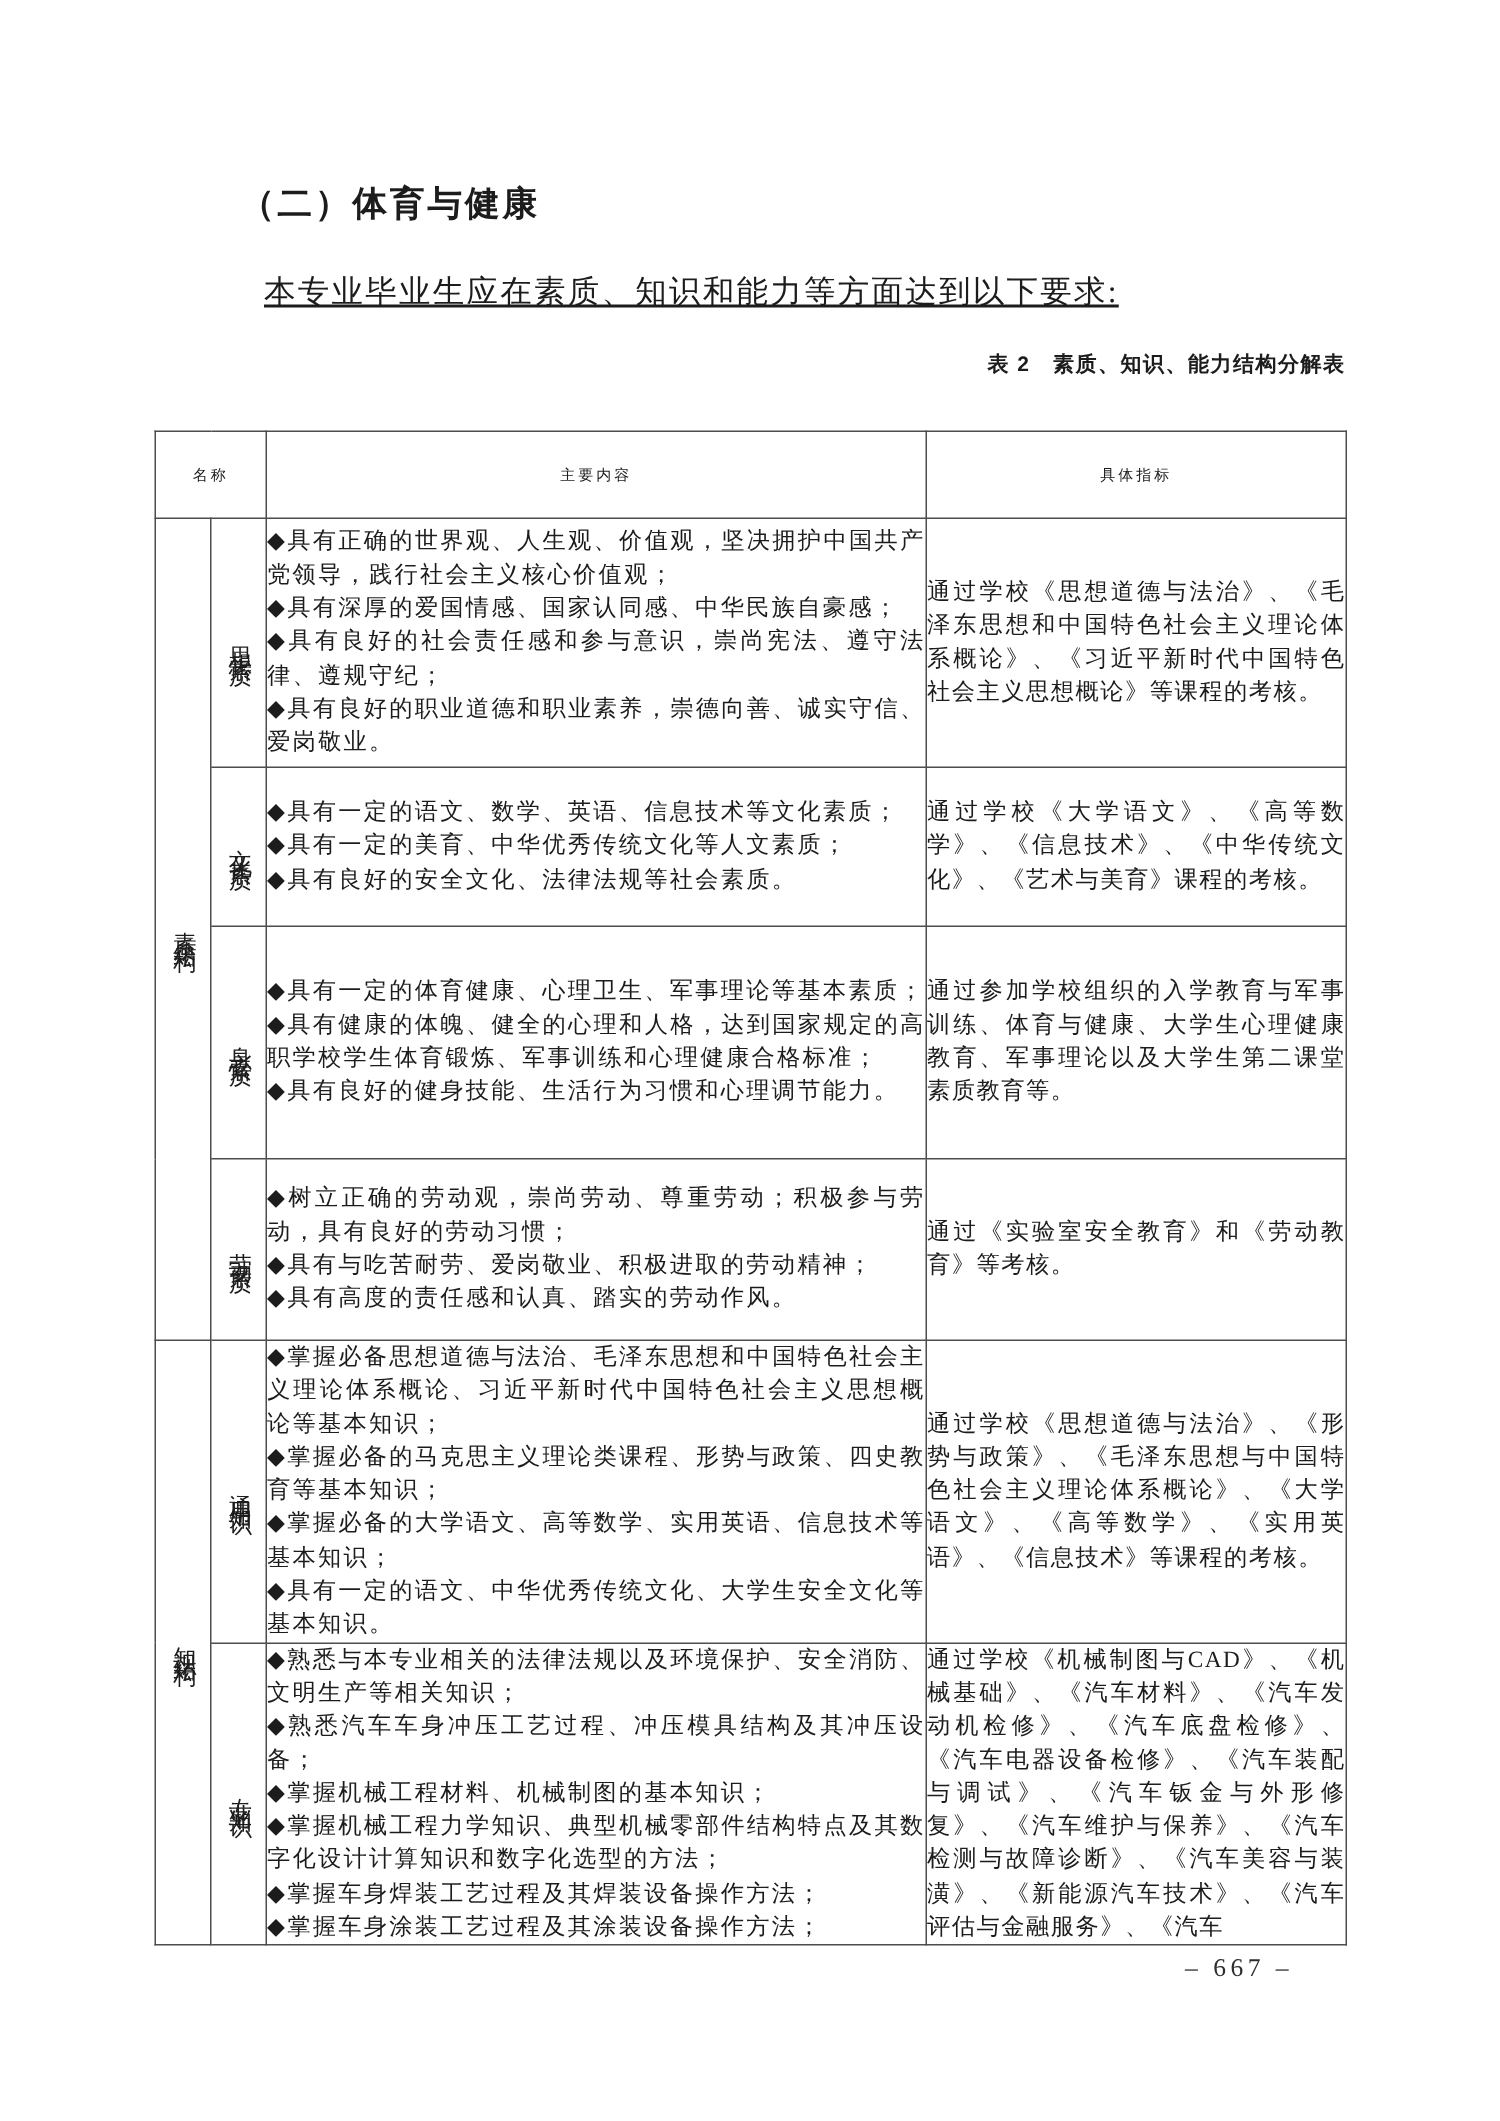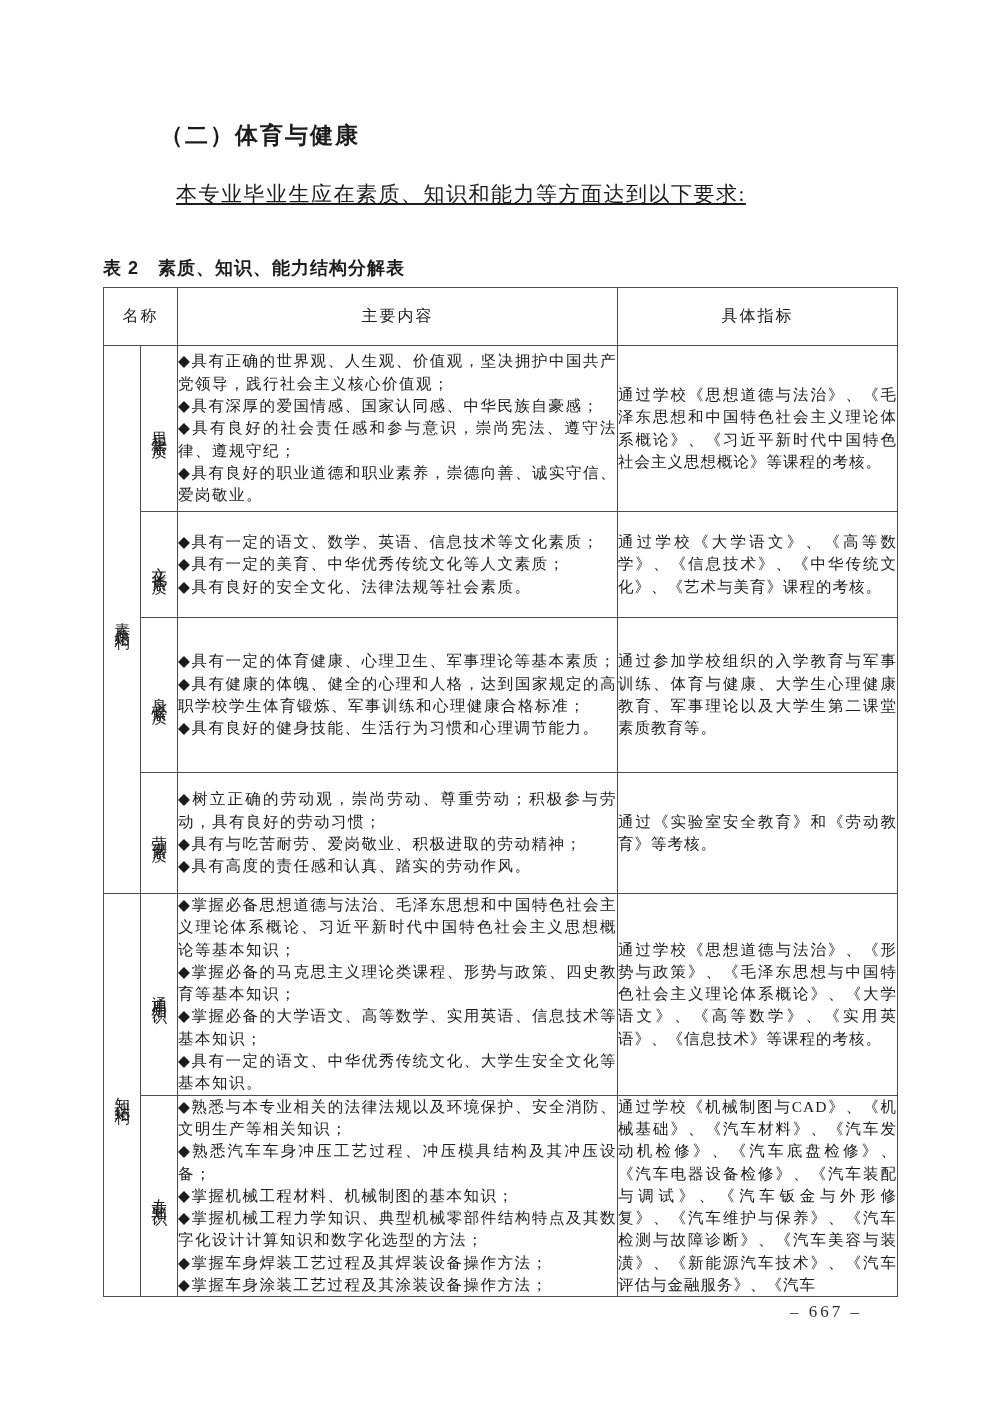--- a/index.html
+++ b/index.html
@@ -27,45 +27,45 @@
     left: 176px;
     top: 180px;
     margin: 0;
     font-size: 21px;
     letter-spacing: 1.5px;
     text-decoration: underline;
   }
   .table-caption {
     position: absolute;
     left: 103px;
-    top: 256px;
+    top: 234px;
     width: 794px;
     margin: 0;
-    text-align: left;
-    font-size: 18px;
+    text-align: right;
+    font-size: 14px;
     font-weight: bold;
     font-family: "Liberation Sans", "DejaVu Sans", sans-serif;
     letter-spacing: 1px;
   }
   table.structure-table {
     position: absolute;
     left: 103px;
     top: 287px;
     width: 794px;
     border-collapse: collapse;
     table-layout: fixed;
   }
   .structure-table th, .structure-table td {
     border: 1px solid #4d4d4d;
     padding: 0;
   }
   .structure-table thead tr { height: 58px; }
   .structure-table th {
     font-weight: normal;
-    font-size: 16px;
+    font-size: 10px;
     text-align: center;
     vertical-align: middle;
     letter-spacing: 2px;
   }
   .group-cell, .sub-cell {
     text-align: center;
     vertical-align: middle;
     font-size: 15.5px;
   }
   .vert {

